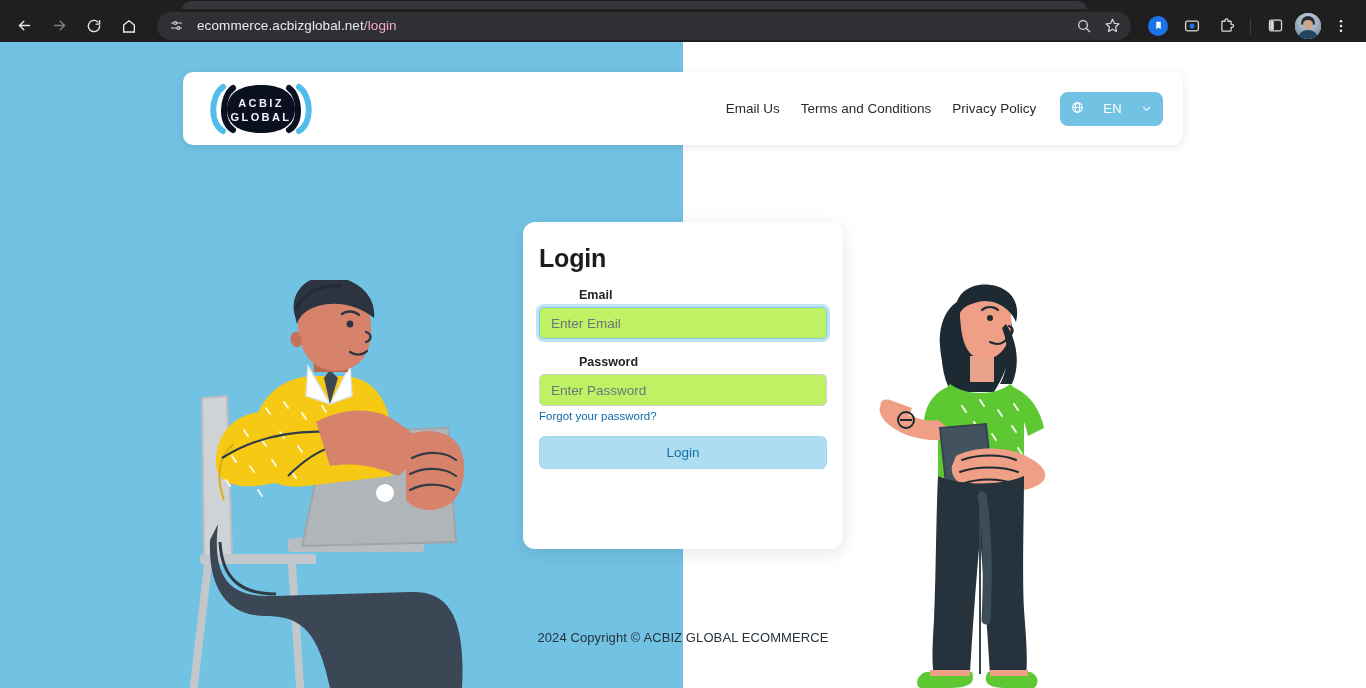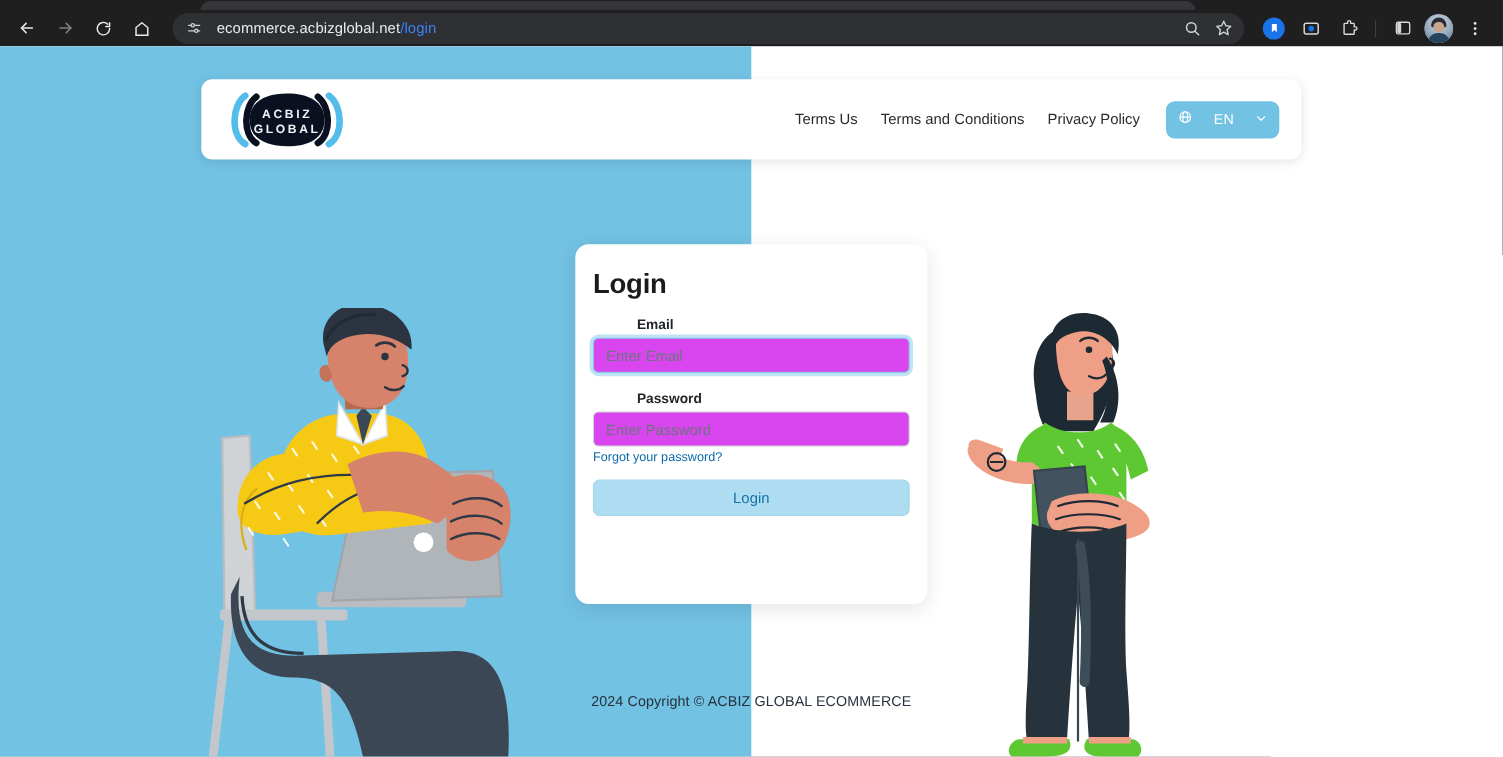--- a/index.html
+++ b/index.html
@@ -63,21 +63,21 @@
     display: flex; align-items: center; justify-content: center;
     border-radius: 50%; flex: 0 0 auto; cursor: pointer;
   }
   #url-text {
     margin-left: 9px;
     font-size: 13.5px;
     color: #e8eaed;
     white-space: nowrap;
     letter-spacing: 0.1px;
   }
-  #url-text .path { color: #3b82f6; }
+  #url-text .path { color: #f9a8d4; }
   #omnibox-right {
     margin-left: auto;
     display: flex; align-items: center;
     padding-right: 2px;
   }
   .omni-icon {
     width: 26px; height: 26px; margin-left: 2px;
     display: flex; align-items: center; justify-content: center;
     border-radius: 50%; cursor: pointer;
   }
@@ -227,21 +227,21 @@
   }
   .text-input {
     width: 288px;
     height: 32px;
     border: 1px solid #ced4da;
     border-radius: 5px;
     padding: 0 11px;
     font-size: 13.5px;
     color: #212529;
     font-family: "Liberation Sans", sans-serif;
-    background: #d946ef;
+    background: #bef264;
     outline: none;
     display: block;
   }
   .text-input::placeholder { color: #6c757d; }
   #email-input {
     border-color: #86c6e8;
     box-shadow: 0 0 0 3px rgba(114,194,228,0.45);
   }
   #password-label { margin-top: 16px; }
   #forgot-password-link {
@@ -544,21 +544,21 @@
         <path d="M18 4 C6 12 4 40 18 48" fill="none" stroke="#52bdea" stroke-width="6" stroke-linecap="round"></path>
         <path d="M28 5 C17 13 15 39 28 47" fill="none" stroke="#0b1020" stroke-width="6" stroke-linecap="round"></path>
         <path d="M94 4 C106 12 108 40 94 48" fill="none" stroke="#52bdea" stroke-width="6" stroke-linecap="round"></path>
         <path d="M84 5 C95 13 97 39 84 47" fill="none" stroke="#0b1020" stroke-width="6" stroke-linecap="round"></path>
         <text x="56" y="24" text-anchor="middle" fill="#eef3f8" font-family="Liberation Sans, sans-serif" font-size="11" font-weight="700" letter-spacing="2.4">ACBIZ</text>
         <text x="56" y="38" text-anchor="middle" fill="#eef3f8" font-family="Liberation Sans, sans-serif" font-size="11" font-weight="700" letter-spacing="2.4">GLOBAL</text>
       </svg>
     </div>
 
     <nav id="header-nav">
-      <a class="nav-link">Terms Us</a>
+      <a class="nav-link">Email Us</a>
       <a class="nav-link">Terms and Conditions</a>
       <a class="nav-link">Privacy Policy</a>
       <div id="lang-switcher">
         <span>
           <svg width="13" height="13" viewBox="0 0 24 24" fill="none" stroke="#ffffff" stroke-width="1.9">
               <circle cx="12" cy="12" r="9"></circle>
               <ellipse cx="12" cy="12" rx="4" ry="9"></ellipse>
               <line x1="3" y1="12" x2="21" y2="12"></line>
             </svg>
         </span>

